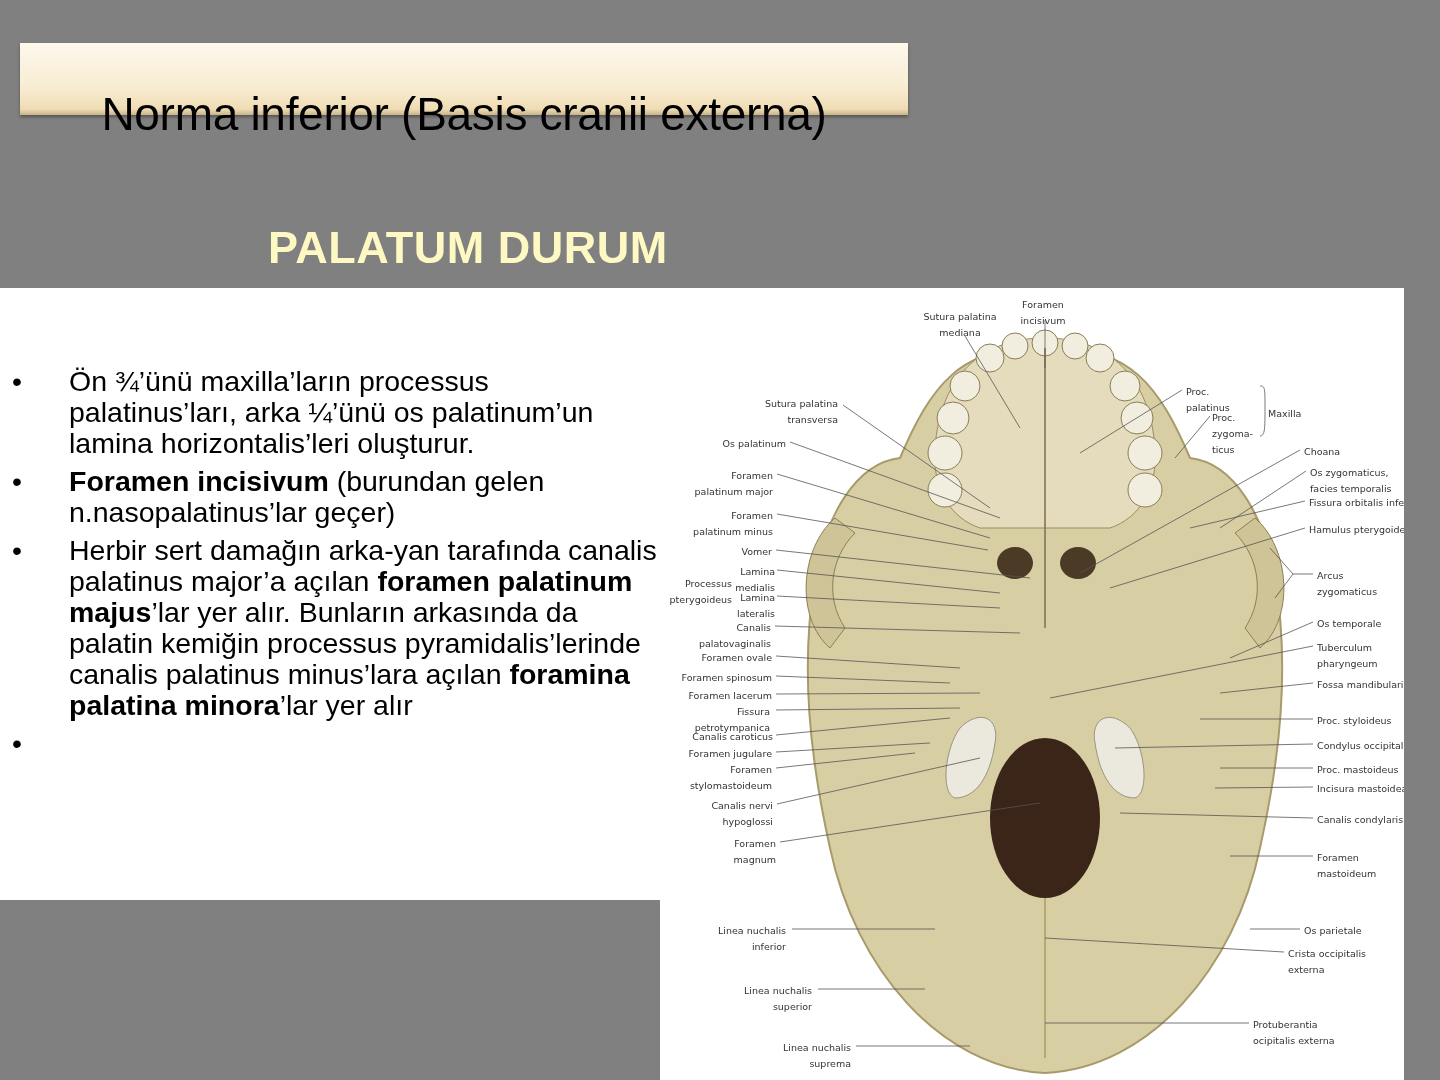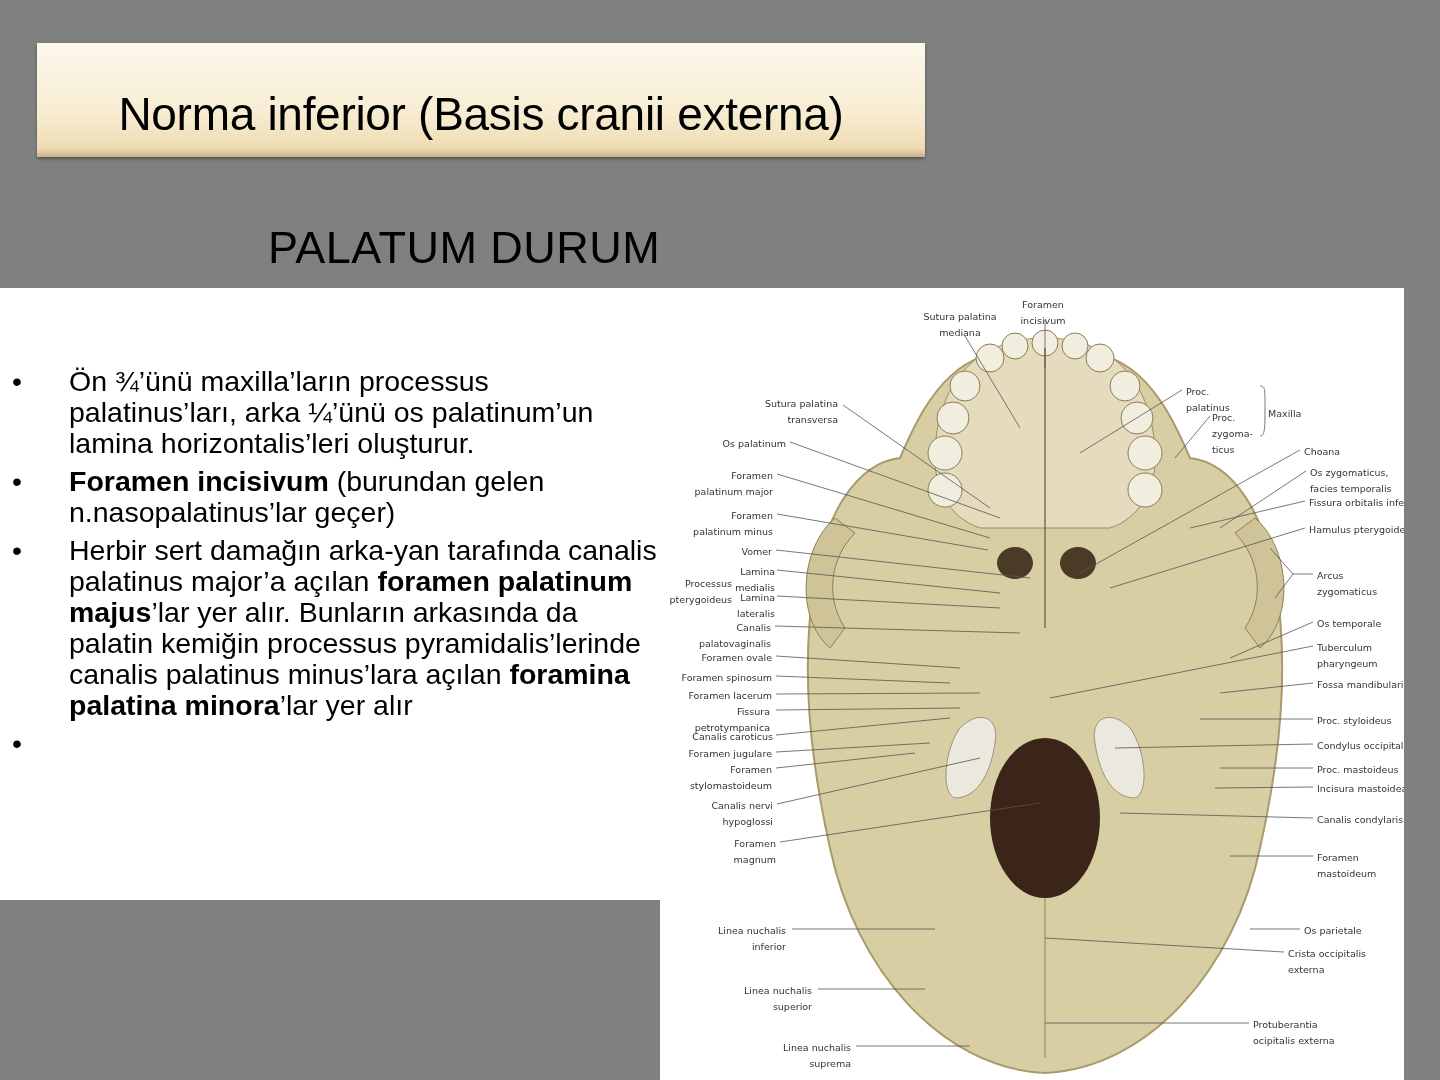--- a/index.html
+++ b/index.html
@@ -1,22 +1,22 @@
 <!DOCTYPE html>
 <html><head>
 <meta charset="utf-8">
 <style>
   html, body { margin:0; padding:0; }
   body { width:1440px; height:1080px; background:#808080; position:relative; overflow:hidden;
          font-family:"Liberation Sans", sans-serif; }
-  .title-bar { position:absolute; left:37px; top:43px; width:888px; height:114px;
+  .title-bar { position:absolute; left:20px; top:43px; width:888px; height:72px;
     background:linear-gradient(to bottom, #fdf8ec 0%, #f8edd3 60%, #efdcb4 92%, #c9b28a 100%);
     box-shadow:0 2px 3px rgba(0,0,0,0.35); }
   .title-text { position:absolute; left:0; right:0; top:44px; text-align:center; font-size:46px; color:#000; letter-spacing:-0.3px; }
-  .subtitle { position:absolute; left:268px; top:222px; font-size:45px; font-weight:normal; color:#000000; letter-spacing:0.5px; }
+  .subtitle { position:absolute; left:268px; top:222px; font-size:45px; font-weight:bold; color:#fef9c3; letter-spacing:0.5px; }
   .text-panel { position:absolute; left:0; top:288px; width:660px; height:612px; background:#fff; }
   .img-panel { position:absolute; left:660px; top:288px; width:744px; height:792px; background:#fff; overflow:hidden; }
   .bullets { position:absolute; left:0; top:366px; width:660px; list-style:none; margin:0; padding:0; }
   .bullets li { position:relative; padding-left:69px; font-size:28.5px; line-height:31px; color:#000; margin-bottom:7px; }
   .bullets li .dot { position:absolute; left:12px; top:0; }
   .bullets b { font-weight:bold; }
   .lbl { position:absolute; font-family:"DejaVu Sans", sans-serif; font-size:9.5px; line-height:16px; color:#333; white-space:pre; }
   .lbl.r { text-align:right; }
   .lbl.c { text-align:center; }
   svg.lines { position:absolute; left:0; top:0; }

